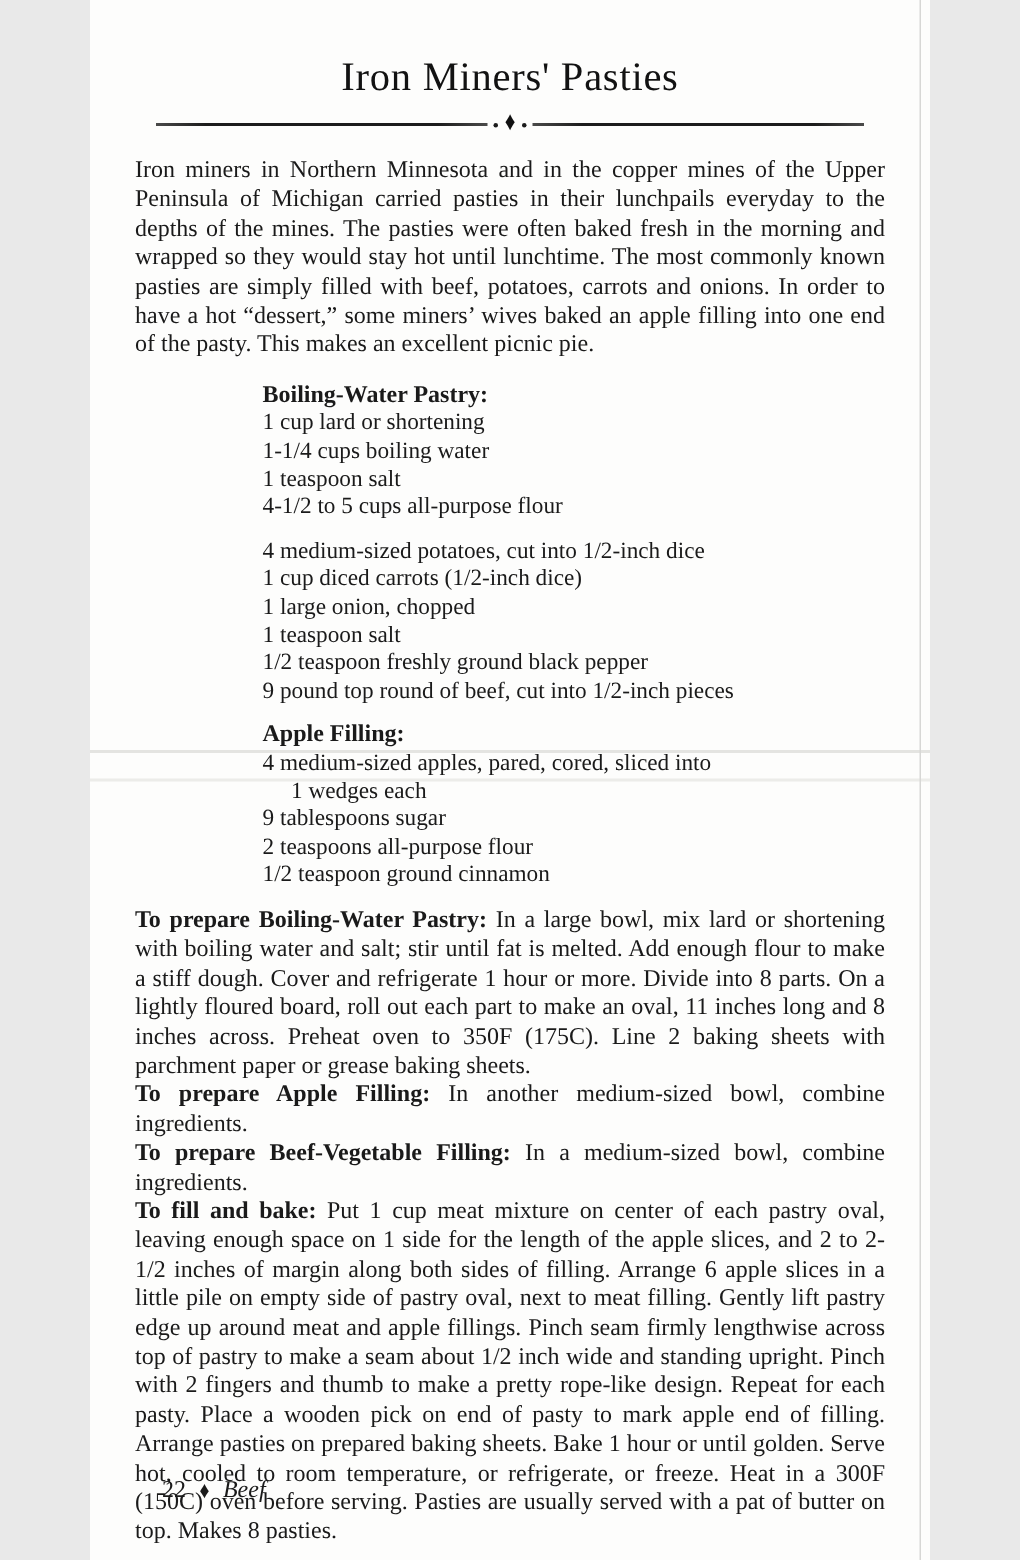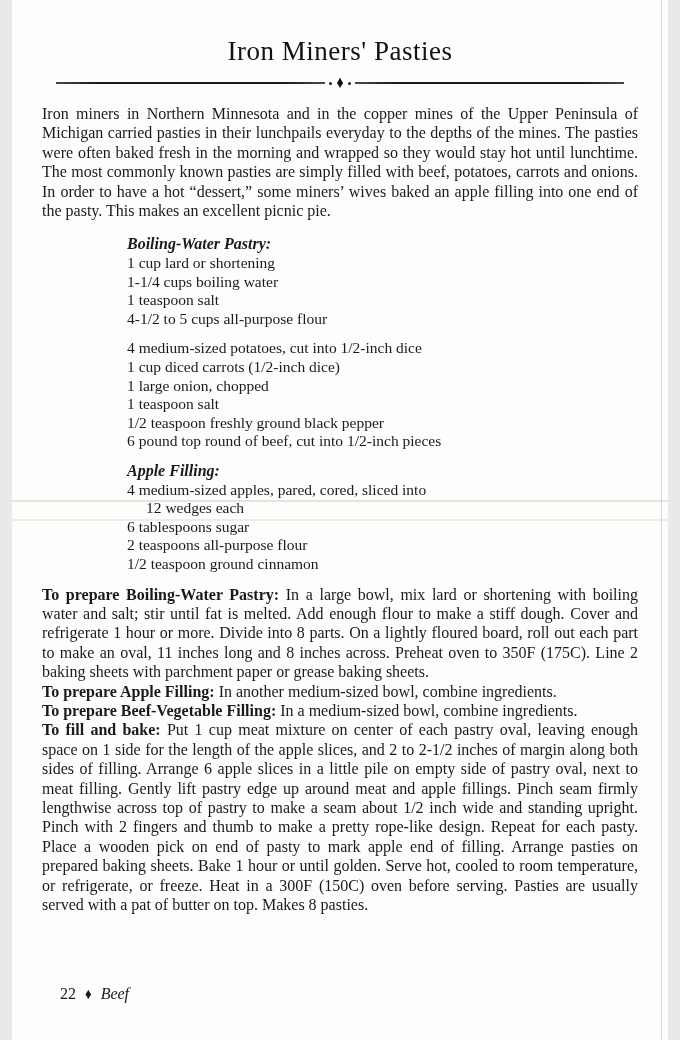--- a/index.html
+++ b/index.html
@@ -1,18 +1,18 @@
 <!DOCTYPE html>
 <html><head>
 <meta charset="utf-8">
 <style>
   html, body { margin: 0; padding: 0; background: #e9e9e9; }
   .page {
     position: relative;
-    width: 656px;
+    width: 560px;
     height: 1040px;
     margin: 0 auto;
     background: #fdfdfc;
     color: #1a1a1a;
     font-family: "Liberation Serif", serif;
     overflow: hidden;
   }
   .content { padding: 0 30px; position: relative; z-index: 2; }
 
   
@@ -41,21 +41,20 @@
     font-size: 16px;
     line-height: 19.4px;
     text-align: justify;
   }
 
   
   .ingredients { margin: 15px 0 0 85px; }
   .ingredient-group { margin: 0 0 11px 0; }
   .ing-heading {
     font-weight: bold;
-    font-style: italic;
     font-size: 16px;
     line-height: 18.6px;
   }
   .ing-item {
     font-weight: normal;
     font-size: 15.5px;
     line-height: 18.6px;
   }
   .ing-item.indent { padding-left: 19px; }
 
@@ -119,27 +118,27 @@
           <div class="ing-item">1-1/4 cups boiling water</div>
           <div class="ing-item">1 teaspoon salt</div>
           <div class="ing-item">4-1/2 to 5 cups all-purpose flour</div>
         </div>
         <div class="ingredient-group">
           <div class="ing-item">4 medium-sized potatoes, cut into 1/2-inch dice</div>
           <div class="ing-item">1 cup diced carrots (1/2-inch dice)</div>
           <div class="ing-item">1 large onion, chopped</div>
           <div class="ing-item">1 teaspoon salt</div>
           <div class="ing-item">1/2 teaspoon freshly ground black pepper</div>
-          <div class="ing-item">6 pound top round of beef, cut into 1/2-inch pieces</div>
+          <div class="ing-item">9 pound top round of beef, cut into 1/2-inch pieces</div>
         </div>
         <div class="ingredient-group">
           <div class="ing-heading">Apple Filling:</div>
           <div class="ing-item">4 medium-sized apples, pared, cored, sliced into</div>
-          <div class="ing-item indent">12 wedges each</div>
-          <div class="ing-item">6 tablespoons sugar</div>
+          <div class="ing-item indent">1 wedges each</div>
+          <div class="ing-item">9 tablespoons sugar</div>
           <div class="ing-item">2 teaspoons all-purpose flour</div>
           <div class="ing-item">1/2 teaspoon ground cinnamon</div>
         </div>
       </div>
 
     <div class="instructions">
         <p class="step"><b>To prepare Boiling-Water Pastry: </b><span>In a large bowl, mix lard or shortening with boiling water and salt; stir until fat is melted. Add enough flour to make a stiff dough. Cover and refrigerate 1 hour or more. Divide into 8 parts. On a lightly floured board, roll out each part to make an oval, 11 inches long and 8 inches across. Preheat oven to 350F (175C). Line 2 baking sheets with parchment paper or grease baking sheets.</span></p>
         <p class="step"><b>To prepare Apple Filling: </b><span>In another medium-sized bowl, combine ingredients.</span></p>
         <p class="step"><b>To prepare Beef-Vegetable Filling: </b><span>In a medium-sized bowl, combine ingredients.</span></p>
         <p class="step"><b>To fill and bake: </b><span>Put 1 cup meat mixture on center of each pastry oval, leaving enough space on 1 side for the length of the apple slices, and 2 to 2-1/2 inches of margin along both sides of filling. Arrange 6 apple slices in a little pile on empty side of pastry oval, next to meat filling. Gently lift pastry edge up around meat and apple fillings. Pinch seam firmly lengthwise across top of pastry to make a seam about 1/2 inch wide and standing upright. Pinch with 2 fingers and thumb to make a pretty rope-like design. Repeat for each pasty. Place a wooden pick on end of pasty to mark apple end of filling. Arrange pasties on prepared baking sheets. Bake 1 hour or until golden. Serve hot, cooled to room temperature, or refrigerate, or freeze. Heat in a 300F (150C) oven before serving. Pasties are usually served with a pat of butter on top. Makes 8 pasties.</span></p>

